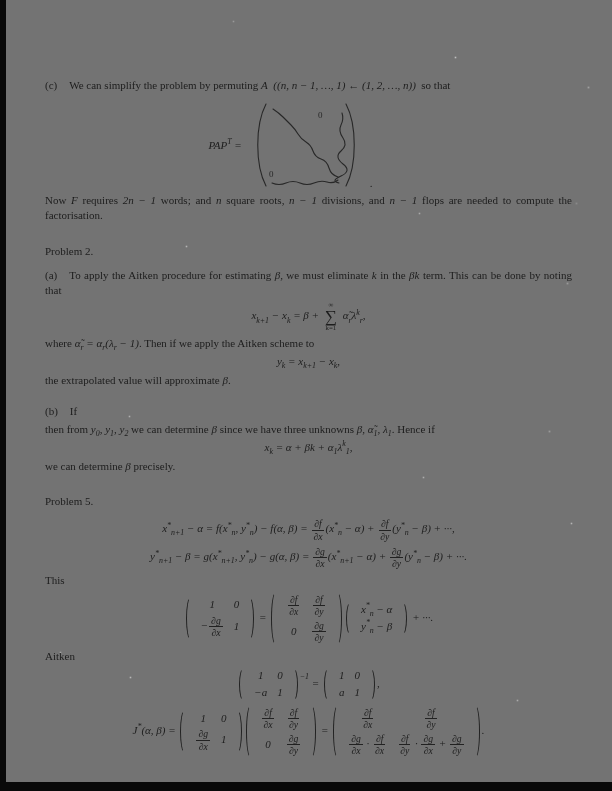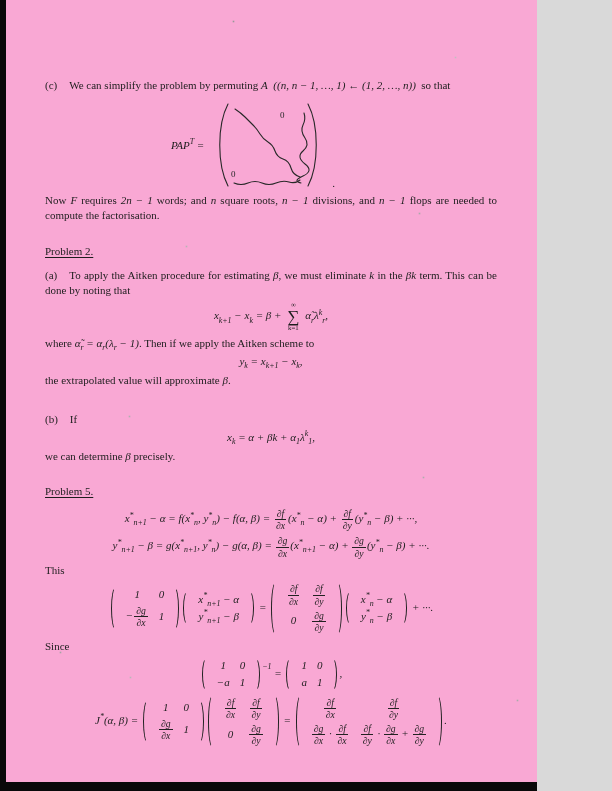--- a/index.html
+++ b/index.html
@@ -1,34 +1,34 @@
 <!DOCTYPE html>
 <html><head>
 <meta charset="utf-8">
 <style>
   html,body { margin:0; padding:0; background:#d9d9d9; }
   .page {
-    position:relative; width:537px; height:791px; overflow:hidden;
-    background:#f9a8d4; color:#1d1d1d;
+    position:relative; width:612px; height:791px; overflow:hidden;
+    background:#737373; color:#1d1d1d;
     font-family:"Liberation Serif","DejaVu Serif",serif;
     font-size:11px;
   }
   .edge-left  { position:absolute; left:0; top:0; width:6px; height:100%; background:#090909; }
   .edge-bottom{ position:absolute; left:0; bottom:0; width:100%; height:9px; background:#090909; }
   .speckles { position:absolute; left:0; top:0; width:1px; height:1px; background:transparent;
     box-shadow:233px 21px 0 0.3px #999,576px 203px 0 0.4px #8a8a8a,419px 213px 0 0.3px #aaa,
     186px 246px 0 0.3px #b5b5b5,567px 283px 0 0.4px #999,129px 416px 0 0.3px #b0b0b0,
     549px 431px 0 0.4px #9a9a9a,423px 477px 0 0.3px #adadad,571px 523px 0 0.3px #b5b5b5,
     60px 652px 0 0.3px #a5a5a5,130px 677px 0 0.3px #b8b8b8,517px 700px 0 0.3px #ababab,
     588px 87px 0 0.4px #9f9f9f,455px 57px 0 0.3px #c0c0c0; }
   .content { position:absolute; left:45px; right:40px; top:78px; }
 
   .para { margin:0 0 3px 0; text-align:justify; line-height:1.38; }
   .plabel { margin-right:12px; }
-  .heading { margin:20px 0 9px 0; text-decoration:underline; text-underline-offset:2px; }
+  .heading { margin:20px 0 9px 0; text-underline-offset:2px; }
 
   .mv { font-style:italic; }
   .eq { text-align:center; margin:4px 0; line-height:1.25; font-style:italic; }
   sup,sub { font-size:0.72em; line-height:0; }
 
   .frac { display:inline-flex; flex-direction:column; align-items:center;
           vertical-align:middle; line-height:1.15; margin:0 1px; font-size:0.88em; }
   .fn { border-bottom:0.9px solid #222; padding:0 2px; }
   .fd { padding:0 2px; }
 
@@ -91,23 +91,24 @@
           <span class="sums">∑</span>
           <span class="sumb">k=1</span>
         </span> α̃<sub>r</sub>λ<sup>k</sup><sub>r</sub>,</div>
 
     <p class="para">where <span class="mv">α̃<sub>r</sub> = α<sub>r</sub>(λ<sub>r</sub> − 1)</span>. Then if we apply the Aitken scheme to</p>
 
     <div class="eq">y<sub>k</sub> = x<sub>k+1</sub> − x<sub>k</sub>,</div>
 
     <p class="para">the extrapolated value will approximate <span class="mv">β</span>.</p>
 
-    <p class="para" style="margin-top:24px"><span class="plabel">(b)</span><span>If</span></p>
-
-
+    <p class="para" style="margin-top:16px"><span class="plabel">(b)</span><span>If</span></p>
+
+
+    <p class="para">then from <span class="mv">y<sub>0</sub></span>, <span class="mv">y<sub>1</sub></span>, <span class="mv">y<sub>2</sub></span> we can determine <span class="mv">β</span> since we have three unknowns <span class="mv">β</span>, <span class="mv">α̃<sub>1</sub></span>, <span class="mv">λ<sub>1</sub></span>. Hence if</p>
 
     <div class="eq">x<sub>k</sub> = α + βk + α<sub>1</sub>λ<sup>k</sup><sub>1</sub>,</div>
 
     <p class="para" style="margin-top:0">we can determine <span class="mv">β</span> precisely.</p>
 
     <p class="para heading">Problem 5.</p>
 
 
     <div class="eq">x<sup>*</sup><sub>n+1</sub> − α = f(x<sup>*</sup><sub>n</sub>, y<sup>*</sup><sub>n</sub>) − f(α, β) = <span class="frac">
           <span class="fn">∂f</span>
@@ -135,67 +136,56 @@
             </span>
             <span class="mrow">
               <span class="mc">−<span class="frac">
                   <span class="fn">∂g</span>
                   <span class="fd">∂x</span>
                 </span></span>
               <span class="mc">1</span>
             </span>
           </span>
           <span class="pr"></span>
+        </span> = <span class="pmat">
+          <span class="pl"></span>
+          <span class="mtbl">
+            <span class="mrow">
+              <span class="mc"><span class="frac">
+                  <span class="fn">∂f</span>
+                  <span class="fd">∂x</span>
+                </span></span>
+              <span class="mc"><span class="frac">
+                  <span class="fn">∂f</span>
+                  <span class="fd">∂y</span>
+                </span></span>
+            </span>
+            <span class="mrow">
+              <span class="mc">0</span>
+              <span class="mc"><span class="frac">
+                  <span class="fn">∂g</span>
+                  <span class="fd">∂y</span>
+                </span></span>
+            </span>
+          </span>
+          <span class="pr"></span>
         </span><span class="pmat">
           <span class="pl"></span>
           <span class="mtbl">
             <span class="mrow">
-              <span class="mc">x<sup>*</sup><sub>n+1</sub> − α</span>
-            </span>
-            <span class="mrow">
-              <span class="mc">y<sup>*</sup><sub>n+1</sub> − β</span>
-            </span>
-          </span>
-          <span class="pr"></span>
-        </span> = <span class="pmat">
-          <span class="pl"></span>
-          <span class="mtbl">
-            <span class="mrow">
-              <span class="mc"><span class="frac">
-                  <span class="fn">∂f</span>
-                  <span class="fd">∂x</span>
-                </span></span>
-              <span class="mc"><span class="frac">
-                  <span class="fn">∂f</span>
-                  <span class="fd">∂y</span>
-                </span></span>
-            </span>
-            <span class="mrow">
-              <span class="mc">0</span>
-              <span class="mc"><span class="frac">
-                  <span class="fn">∂g</span>
-                  <span class="fd">∂y</span>
-                </span></span>
-            </span>
-          </span>
-          <span class="pr"></span>
-        </span><span class="pmat">
-          <span class="pl"></span>
-          <span class="mtbl">
-            <span class="mrow">
               <span class="mc">x<sup>*</sup><sub>n</sub> − α</span>
             </span>
             <span class="mrow">
               <span class="mc">y<sup>*</sup><sub>n</sub> − β</span>
             </span>
           </span>
           <span class="pr"></span>
         </span> + ···.</div>
 
-    <p class="para">Since</p>
+    <p class="para">Aitken</p>
 
     <div class="eq"><span class="pmat">
           <span class="pl"></span>
           <span class="mtbl">
             <span class="mrow">
               <span class="mc">1</span>
               <span class="mc">0</span>
             </span>
             <span class="mrow">
               <span class="mc">−a</span>

